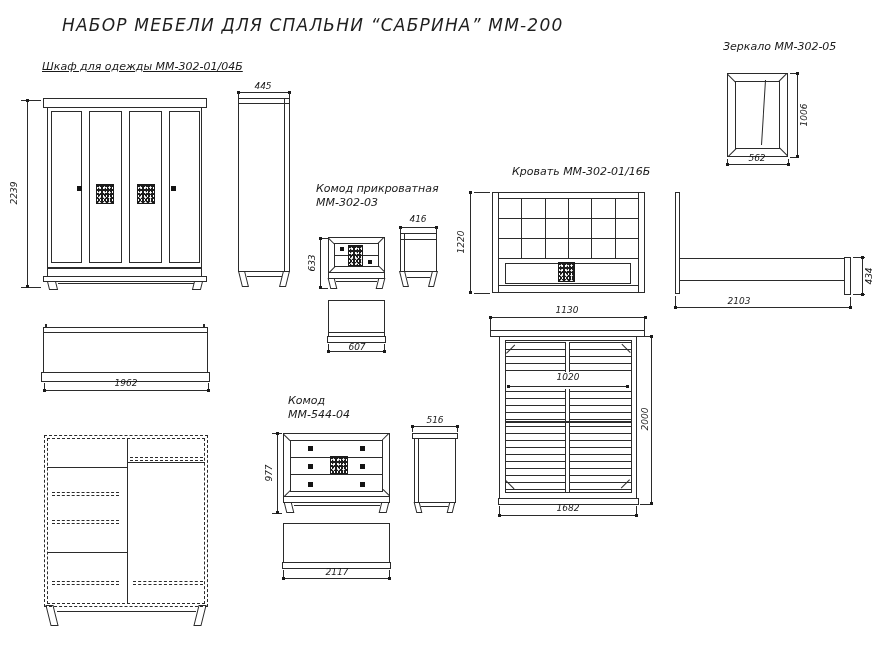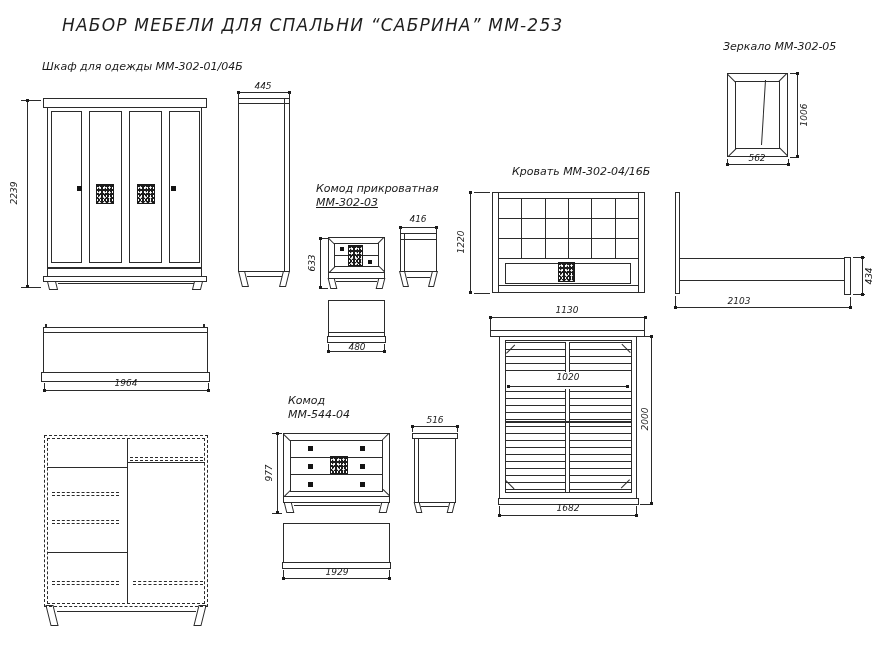--- a/index.html
+++ b/index.html
@@ -33,24 +33,24 @@
   .stitch{ position:absolute; border:1px dashed #2b2b2b; outline:1px dashed #2b2b2b; outline-offset:2px; }
   .slats{ position:absolute; background-image: repeating-linear-gradient(to bottom, #2b2b2b 0 1px, transparent 1px 7px); }
   .dvd { position:absolute; background:#ffffff; border-left:1px solid #2b2b2b; border-right:1px solid #2b2b2b; }
   .wband{ position:absolute; background:#ffffff; }
 </style>
 </head>
 <body>
 
 <div class="canvas">
 
-  <div class="t-title" style="left:62px;top:15px;">НАБОР МЕБЕЛИ ДЛЯ СПАЛЬНИ “САБРИНА” ММ-253</div>
-
-  <div>
-    <div class="lbl" style="left:42px;top:60px;">Шкаф для одежды ММ-302-01/04Б</div>
+  <div class="t-title" style="left:62px;top:15px;">НАБОР МЕБЕЛИ ДЛЯ СПАЛЬНИ “САБРИНА” ММ-200</div>
+
+  <div>
+    <div class="lbl" style="left:42px;top:60px;text-decoration:underline;">Шкаф для одежды ММ-302-01/04Б</div>
 
     <div>
       <div class="bxt" style="left:43px;top:98px;width:164px;height:10px;"></div>
       <div class="bxt" style="left:47px;top:107px;width:155px;height:161px;"></div>
       <div class="bxt" style="left:51px;top:111px;width:31px;height:152px;"></div>
       <div class="bxt" style="left:89px;top:111px;width:33px;height:152px;"></div>
       <div class="bxt" style="left:129px;top:111px;width:33px;height:152px;"></div>
       <div class="bxt" style="left:169px;top:111px;width:31px;height:152px;"></div>
       <div class="hdl" style="left:77px;top:186px;width:5px;height:5px;"></div>
       <div class="hdl" style="left:171px;top:186px;width:5px;height:5px;"></div>
@@ -80,21 +80,21 @@
       <div class="leg skr" style="left:281px;top:271px;width:7px;height:16px;"></div>
       <div class="ln" style="left:247px;top:276px;width:35px;height:1px;"></div>
     </div>
 
     <div>
       <div class="ln" style="left:45px;top:324px;width:2px;height:4px;"></div>
       <div class="ln" style="left:203px;top:324px;width:2px;height:4px;"></div>
       <div class="bxt" style="left:43px;top:327px;width:165px;height:46px;"></div>
       <div class="ln" style="left:43px;top:332px;width:165px;height:1px;"></div>
       <div class="bxt" style="left:41px;top:372px;width:169px;height:10px;"></div>
-      <div class="dt" style="left:111px;top:378px;width:30px;">1964</div>
+      <div class="dt" style="left:111px;top:378px;width:30px;">1962</div>
       <div class="ln" style="left:44px;top:383px;width:1px;height:8px;"></div>
       <div class="ln" style="left:208px;top:383px;width:1px;height:8px;"></div>
       <div class="dimh" style="left:44px;top:390px;width:165px;"></div>
     </div>
 
     <div>
       <div class="stitch" style="left:47px;top:438px;width:158px;height:166px;"></div>
       <div class="ln" style="left:127px;top:438px;width:1px;height:166px;"></div>
       <div class="ln" style="left:47px;top:467px;width:80px;height:1px;"></div>
       <div class="sts" style="left:52px;top:492px;width:67px;"></div>
@@ -124,21 +124,21 @@
     <div class="dt" style="left:742px;top:153px;width:30px;">562</div>
     <div class="dimh" style="left:727px;top:164px;width:62px;"></div>
     <div class="ln" style="left:790px;top:73px;width:9px;height:1px;"></div>
     <div class="ln" style="left:790px;top:157px;width:9px;height:1px;"></div>
     <div class="dimv" style="left:797px;top:73px;height:84px;"></div>
     <div class="dt dtv" style="left:789px;top:110px;width:30px;">1006</div>
   </div>
 
   <div>
     <div class="lbl" style="left:316px;top:182px;">Комод прикроватная</div>
-    <div class="lbl" style="left:316px;top:196px;text-decoration:underline;">ММ-302-03</div>
+    <div class="lbl" style="left:316px;top:196px;">ММ-302-03</div>
 
     <div>
       <div class="bxt" style="left:328px;top:237px;width:57px;height:36px;"></div>
       <div class="bxt" style="left:334px;top:243px;width:45px;height:24px;"></div>
       <div class="diag" style="left:329px;top:238px;width:8px;transform:rotate(45deg);"></div>
       <div class="diag" style="left:384px;top:238px;width:8px;transform:rotate(135deg);"></div>
       <div class="diag" style="left:329px;top:272px;width:8px;transform:rotate(-45deg);"></div>
       <div class="diag" style="left:384px;top:272px;width:8px;transform:rotate(-135deg);"></div>
       <div class="ln" style="left:334px;top:255px;width:45px;height:1px;"></div>
       <div class="hdl" style="left:340px;top:247px;width:4px;height:4px;"></div>
@@ -166,27 +166,27 @@
       <div class="leg skr" style="left:430px;top:271px;width:6px;height:16px;"></div>
       <div class="ln" style="left:407px;top:277px;width:23px;height:1px;"></div>
     </div>
 
     <div>
       <div class="bxt" style="left:328px;top:300px;width:57px;height:37px;"></div>
       <div class="ln" style="left:328px;top:332px;width:57px;height:1px;"></div>
       <div class="bxt" style="left:327px;top:336px;width:59px;height:7px;"></div>
       <div class="ln" style="left:328px;top:344px;width:1px;height:8px;"></div>
       <div class="ln" style="left:384px;top:344px;width:1px;height:8px;"></div>
-      <div class="dt" style="left:342px;top:342px;width:30px;">480</div>
+      <div class="dt" style="left:342px;top:342px;width:30px;">607</div>
       <div class="dimh" style="left:328px;top:351px;width:57px;"></div>
     </div>
   </div>
 
   <div>
-    <div class="lbl" style="left:512px;top:165px;">Кровать ММ-302-04/16Б</div>
+    <div class="lbl" style="left:512px;top:165px;">Кровать ММ-302-01/16Б</div>
 
     <div>
       <div class="bxt" style="left:492px;top:192px;width:153px;height:101px;"></div>
       <div class="ln" style="left:498px;top:192px;width:1px;height:101px;"></div>
       <div class="ln" style="left:638px;top:192px;width:1px;height:101px;"></div>
       <div class="ln" style="left:498px;top:198px;width:141px;height:1px;"></div>
       <div class="ln" style="left:521px;top:198px;width:1px;height:60px;"></div>
       <div class="ln" style="left:545px;top:198px;width:1px;height:60px;"></div>
       <div class="ln" style="left:568px;top:198px;width:1px;height:60px;"></div>
       <div class="ln" style="left:591px;top:198px;width:1px;height:60px;"></div>
@@ -289,18 +289,18 @@
       <div class="leg skl" style="left:415px;top:502px;width:6px;height:11px;"></div>
       <div class="leg skr" style="left:448px;top:502px;width:6px;height:11px;"></div>
       <div class="ln" style="left:421px;top:506px;width:27px;height:1px;"></div>
     </div>
 
     <div>
       <div class="bxt" style="left:283px;top:523px;width:107px;height:40px;"></div>
       <div class="bxt" style="left:282px;top:562px;width:109px;height:7px;"></div>
       <div class="ln" style="left:283px;top:570px;width:1px;height:10px;"></div>
       <div class="ln" style="left:389px;top:570px;width:1px;height:10px;"></div>
-      <div class="dt" style="left:322px;top:567px;width:30px;">1929</div>
+      <div class="dt" style="left:322px;top:567px;width:30px;">2117</div>
       <div class="dimh" style="left:283px;top:578px;width:107px;"></div>
     </div>
   </div>
 
 </div>
 
 </body></html>

